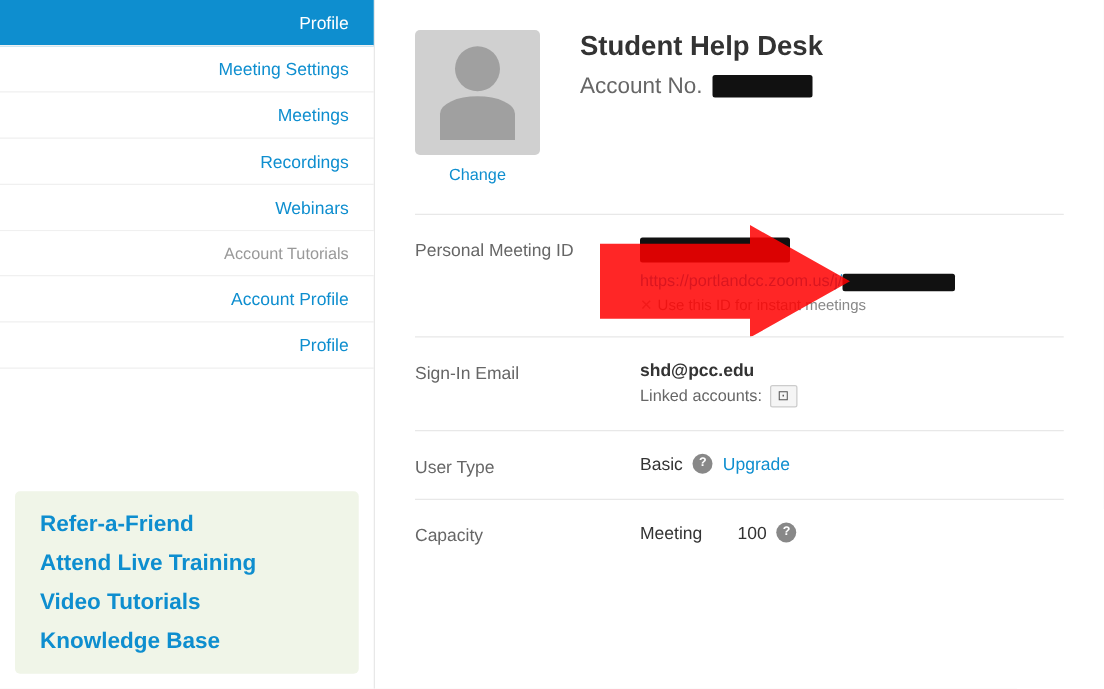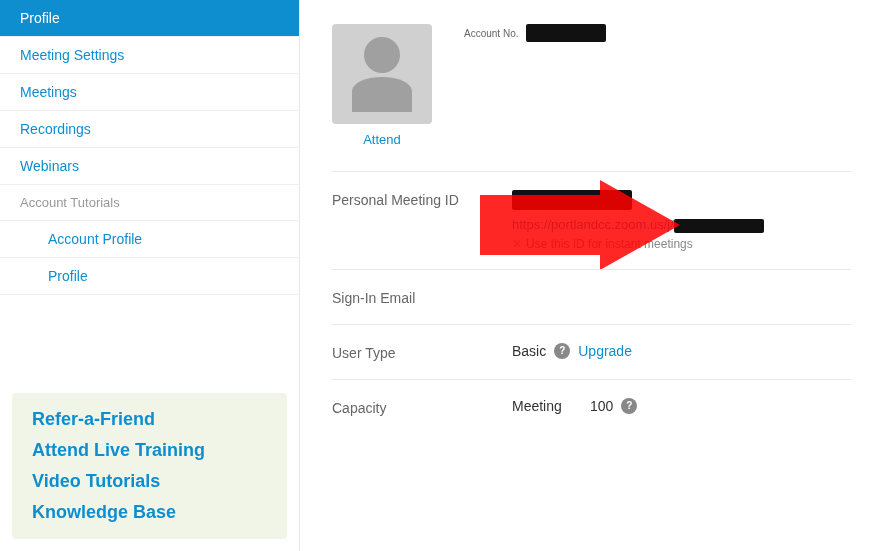--- a/index.html
+++ b/index.html
@@ -17,20 +17,21 @@
       width: 300px;
       min-width: 300px;
       background: #fff;
       border-right: 1px solid #e8e8e8;
       display: flex;
       flex-direction: column;
     }
 
     .sidebar-nav {
       flex: 1;
+      text-align: right;
     }
 
     .sidebar-item {
       display: block;
       padding: 10px 20px;
       text-decoration: none;
       font-size: 14px;
       cursor: pointer;
       border-bottom: 1px solid #f0f0f0;
     }
@@ -145,21 +146,21 @@
       font-size: 22px;
       font-weight: bold;
       color: #333;
       margin-bottom: 8px;
     }
 
     .account-no-row {
       display: flex;
       align-items: center;
       gap: 8px;
-      font-size: 10px;
+      font-size: 18px;
       color: #666;
     }
 
     .redacted-box {
       background: #111;
       color: #111;
       width: 80px;
       height: 18px;
       border-radius: 2px;
       display: inline-block;
@@ -339,24 +340,25 @@
 <div class="main-content">
 
   <div class="profile-header">
     <div class="avatar-section">
       <div class="avatar-placeholder">
         <div class="avatar-figure">
           <div class="avatar-head"></div>
           <div class="avatar-body"></div>
         </div>
       </div>
-      <a class="change-link">Attend</a>
+      <a class="change-link">Change</a>
     </div>
 
     <div class="profile-info">
+      <div class="profile-name">Student Help Desk</div>
       <div class="account-no-row">
         <span>Account No.</span>
         <span class="redacted-box"></span>
       </div>
     </div>
   </div>
 
   <div class="profile-section" style="position:relative;">
     <div class="section-label">Personal Meeting ID</div>
     <div class="section-value">
@@ -373,20 +375,27 @@
     <div style="position:absolute; left: 148px; top: 8px; pointer-events:none;">
       <svg width="200" height="90" viewBox="0 0 200 90">
 
         <polygon points="0,15 120,15 120,0 200,45 120,90 120,75 0,75" fill="red" opacity="0.85"></polygon>
       </svg>
     </div>
   </div>
 
   <div class="profile-section">
     <div class="section-label">Sign-In Email</div>
+    <div class="section-value">
+      <div class="email-bold">shd@pcc.edu</div>
+      <div class="linked-accounts-row">
+        <span>Linked accounts:</span>
+        <div class="linked-icon">⊡</div>
+      </div>
+    </div>
   </div>
 
   <div class="profile-section">
     <div class="section-label">User Type</div>
     <div class="section-value">
       <div class="user-type-row">
         <span class="basic-label">Basic</span>
         <span class="info-circle">?</span>
         <a class="upgrade-link">Upgrade</a>
       </div>

